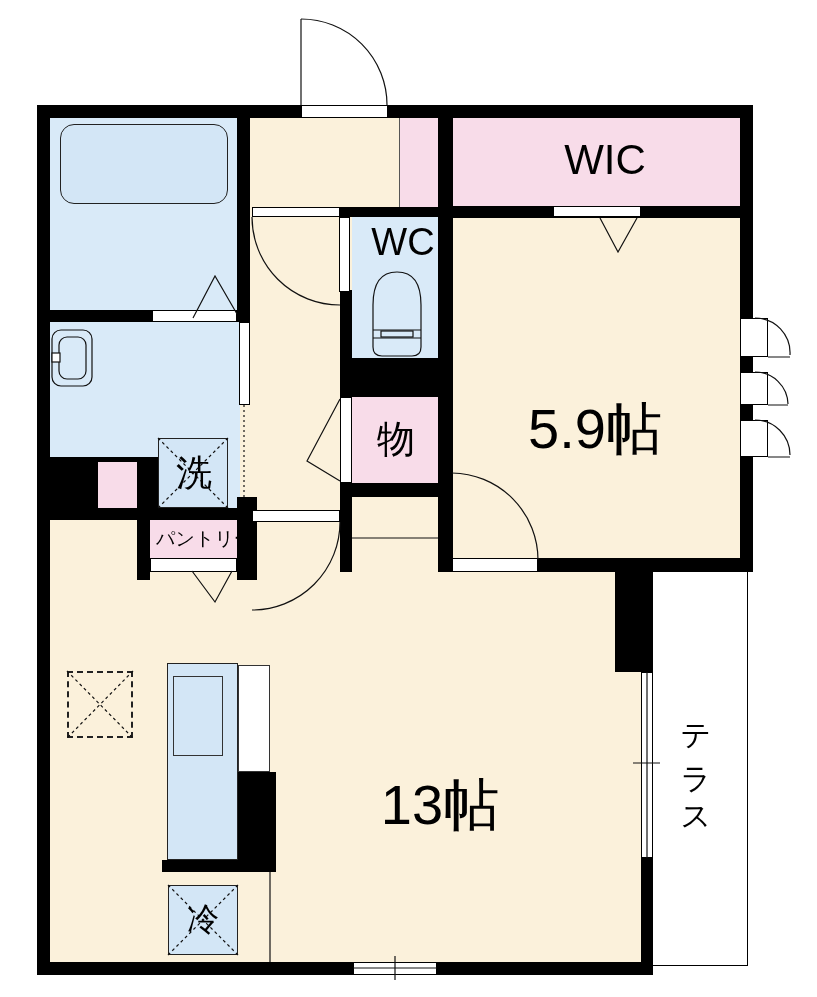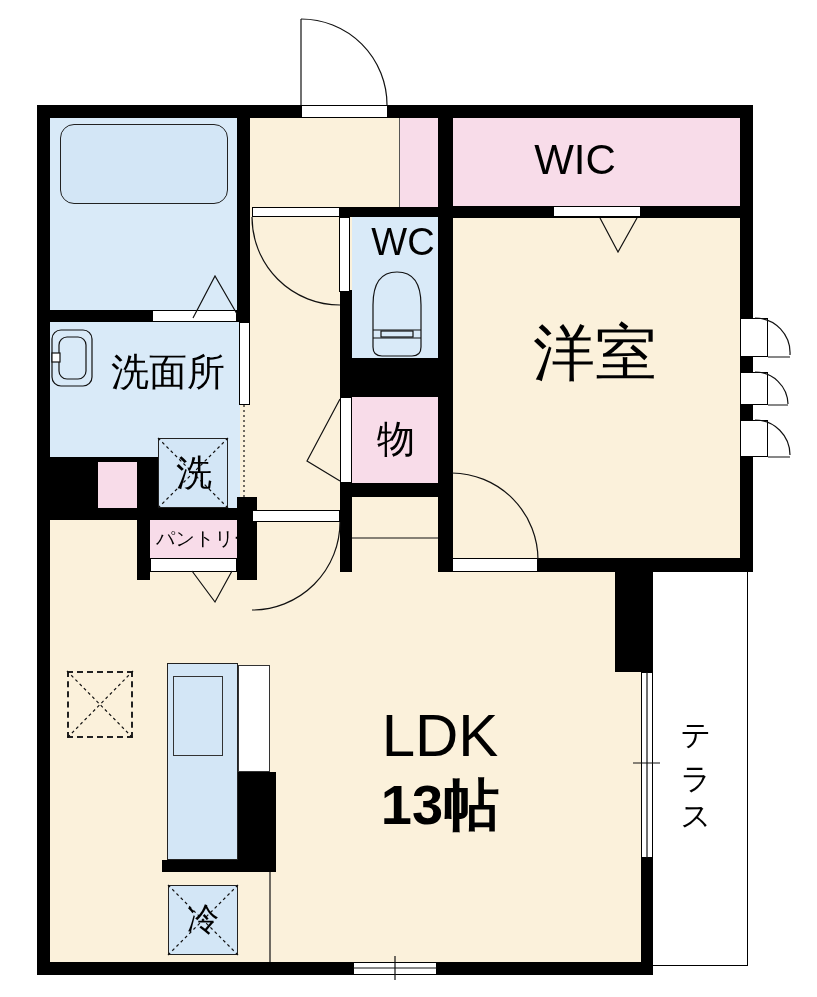--- a/index.html
+++ b/index.html
@@ -125,25 +125,23 @@
       <rect x="52" y="330" width="40" height="56" rx="9"></rect>
       <rect x="59" y="337" width="27" height="42" rx="8"></rect>
       <rect x="52" y="353" width="8" height="9" fill="#fff"></rect>
 
       <path d="M158,438 L228,508 M228,438 L158,508" stroke-dasharray="3,3"></path>
       <path d="M168,885 L238,955 M238,885 L168,955" stroke-dasharray="3,3"></path>
       <path d="M67,671 L133,738 M133,671 L67,738" stroke-dasharray="3,3"></path>
     </g>
   </svg>
 
-  <div class="label" style="left:525px;top:138px;width:100px;height:45px;font-size:42px;">WIC</div>
-  <div class="label" style="left:107px;top:352px;width:122px;height:42px;font-size:38px;">洗面所</div>
+  <div class="label" style="left:555px;top:138px;width:100px;height:45px;font-size:42px;">WIC</div>
   <div class="label" style="left:368px;top:222px;width:70px;height:42px;font-size:38px;">WC</div>
   <div class="label" style="left:175px;top:453px;width:38px;height:40px;font-size:36px;">洗</div>
   <div class="label" style="left:376px;top:420px;width:40px;height:40px;font-size:38px;">物</div>
   <div class="label" style="left:150px;top:528px;width:109px;height:22px;font-size:19px;">パントリー</div>
-  <div class="label" style="left:475px;top:315px;width:240px;height:75px;font-size:62px;">洋室</div>
-  <div class="label" style="left:340px;top:702px;width:200px;height:66px;font-size:60px;">LDK</div>
-  <div class="label" style="left:340px;top:772px;width:200px;height:66px;font-size:56px;font-weight:bold;">13帖</div>
+  <div class="label" style="left:475px;top:395px;width:240px;height:68px;font-size:56px;">5.9帖</div>
+  <div class="label" style="left:340px;top:772px;width:200px;height:66px;font-size:56px;">13帖</div>
   <div class="label vtext" style="left:672px;top:700px;width:48px;height:135px;font-size:30px;">テラス</div>
   <div class="label" style="left:185px;top:902px;width:36px;height:36px;font-size:32px;">冷</div>
 
 </div>
 
 </body></html>

